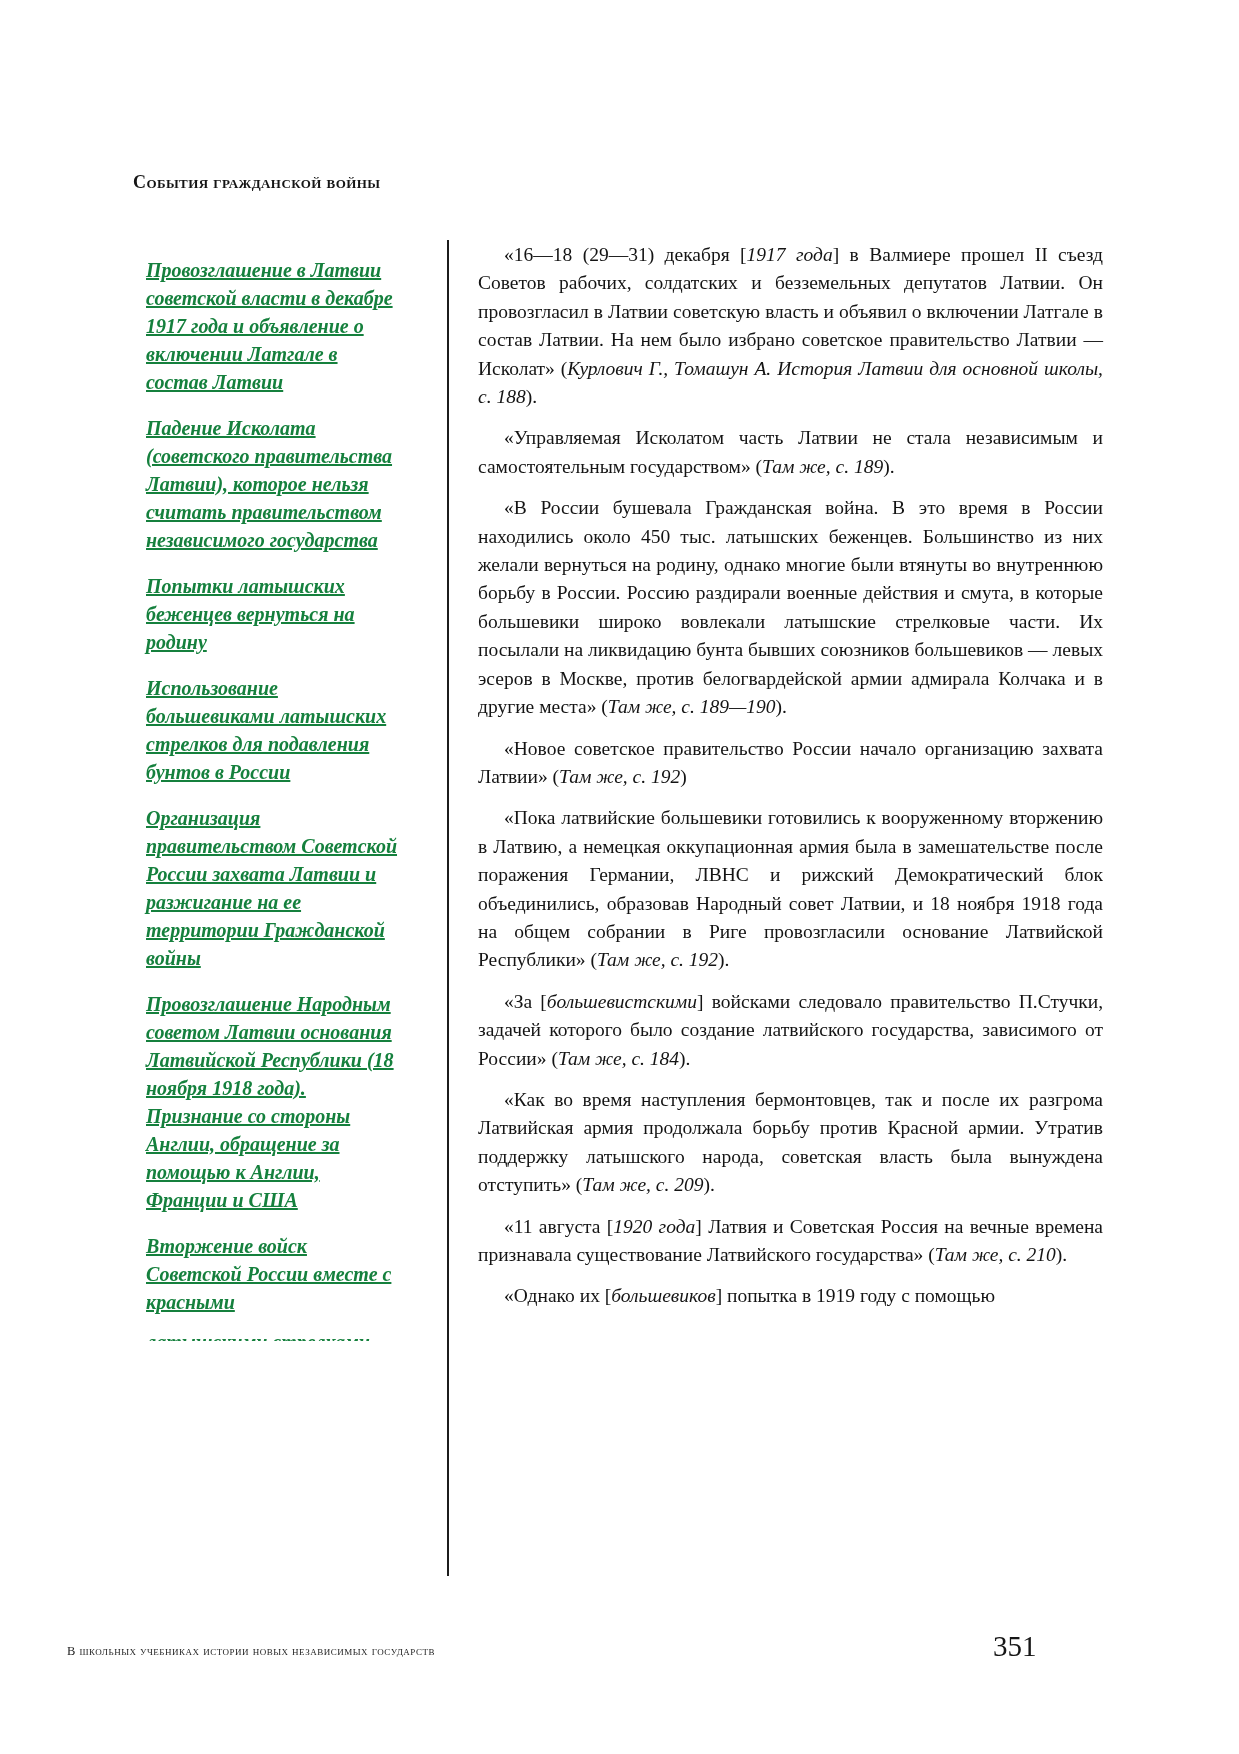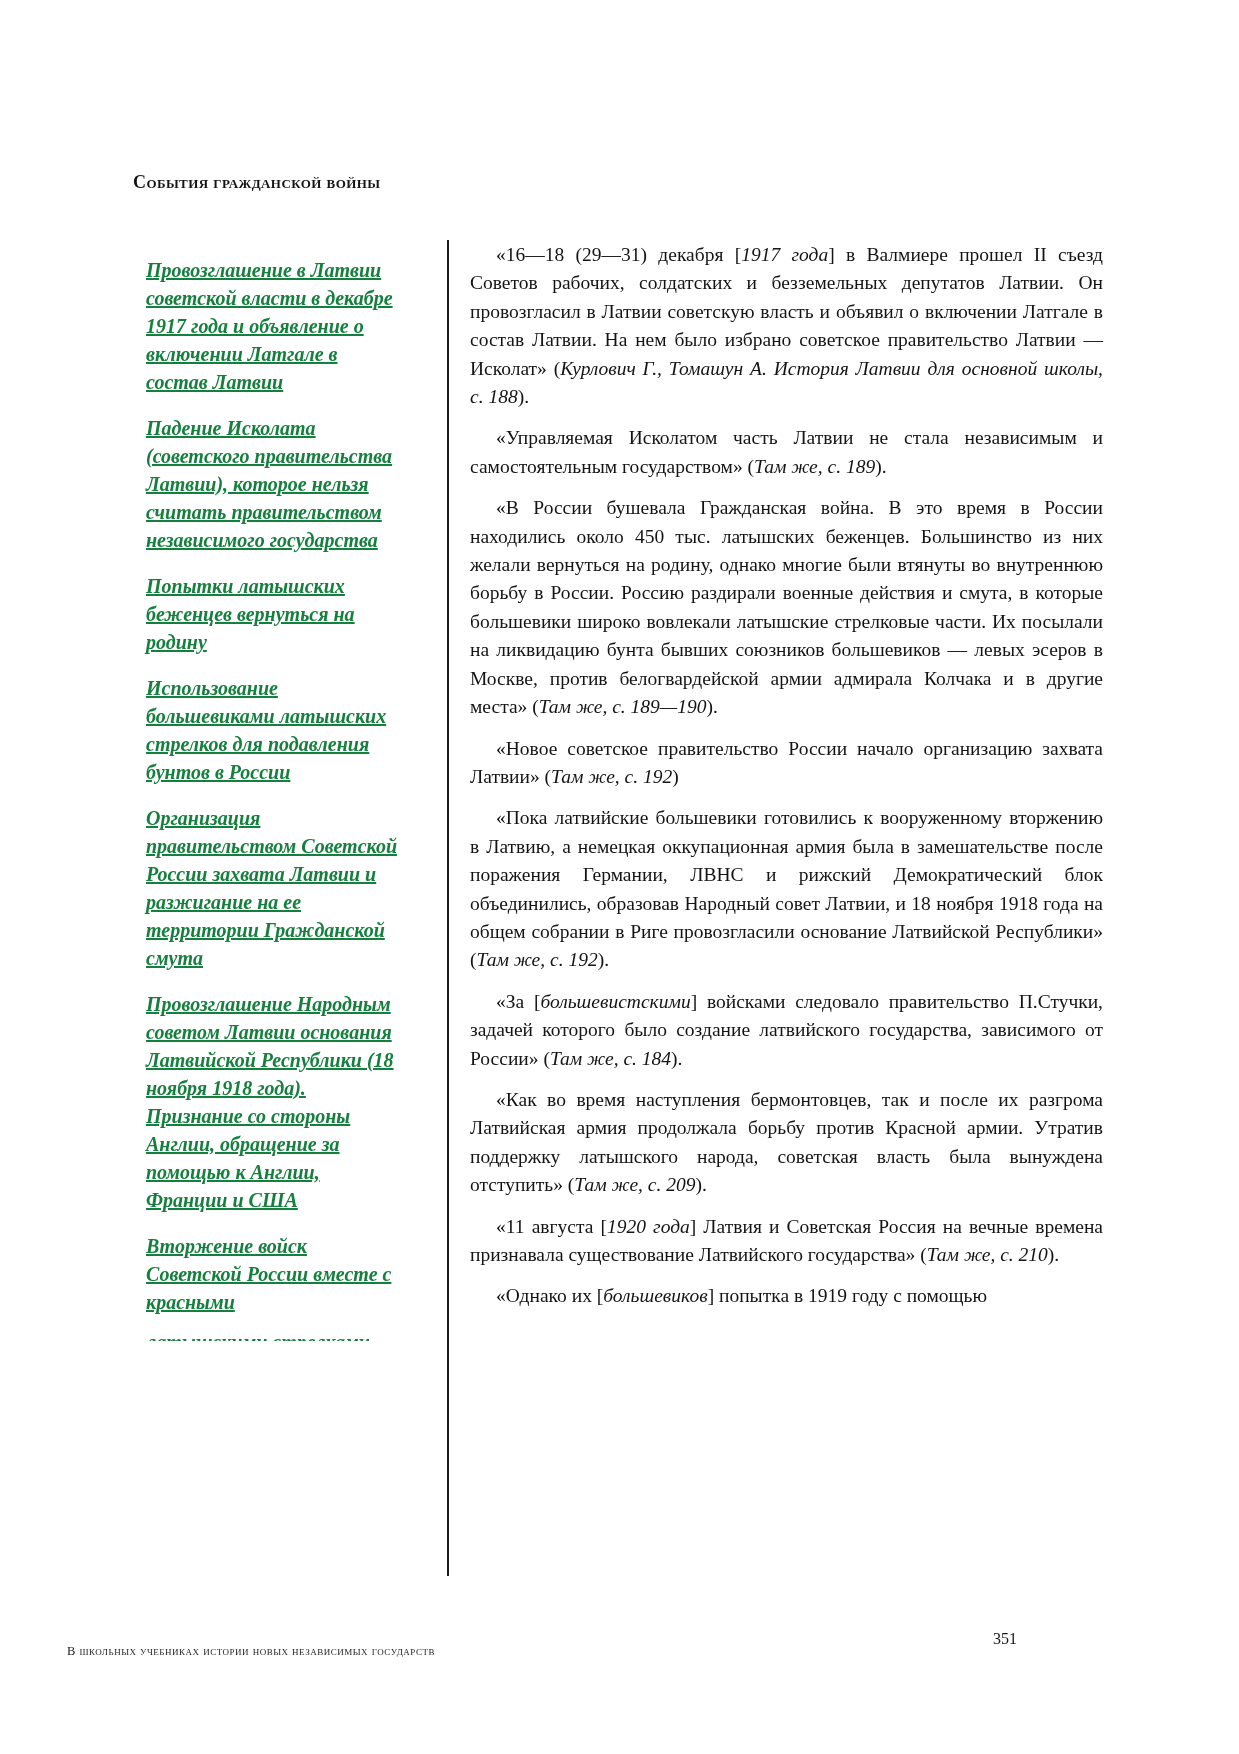--- a/index.html
+++ b/index.html
@@ -55,55 +55,55 @@
     position: absolute;
     left: 466px;
     top: 241px;
     width: 637px;
     font-size: 19.5px;
     line-height: 28.4px;
     text-align: justify;
     color: #141414;
   }
   .quote-para {
-    margin: 0 0 13px 4px;
+    margin: 0 0 13px 12px;
     text-indent: 26px;
   }
   .it { font-style: italic; }
   .footer-title {
     position: absolute;
     left: 67px;
     top: 1644px;
     font-size: 12.5px;
     font-variant: small-caps;
     letter-spacing: 0.5px;
     color: #222222;
     white-space: nowrap;
     text-align: center;
   }
   .page-number {
     position: absolute;
     left: 993px;
     top: 1630px;
-    font-size: 16px;
+    font-size: 29px;
     color: #161616;
   }
 </style>
 </head>
 <body>
 
 <div class="page">
   <div class="page-title">События гражданской войны</div>
 
   <div class="topics">
       <div class="topic">Провозглашение в Латвии советской власти в декабре 1917 года и объявление о включении Латгале в состав Латвии</div>
       <div class="topic">Падение Исколата (советского правительства Латвии), которое нельзя считать правительством независимого государства</div>
       <div class="topic">Попытки латышских беженцев вернуться на родину</div>
       <div class="topic">Использование большевиками латышских стрелков для подавления бунтов в России</div>
-      <div class="topic">Организация правительством Советской России захвата Латвии и разжигание на ее территории Гражданской смута</div>
+      <div class="topic">Организация правительством Советской России захвата Латвии и разжигание на ее территории Гражданской войны</div>
       <div class="topic">Провозглашение Народным советом Латвии основания Латвийской Республики (18 ноября 1918 года). Признание со стороны Англии, обращение за помощью к Англии, Франции и США</div>
       <div class="topic">Вторжение войск Советской России вместе с красными</div>
       <div class="topic clipped">латышскими стрелками</div>
     </div>
 
   <div class="divider"></div>
 
   <div class="quotes">
       <p class="quote-para"><span>«16—18 (29—31) декабря [</span><span class="it">1917 года</span><span>] в Валмиере прошел II съезд Советов рабочих, солдатских и безземельных депутатов Латвии. Он провозгласил в Латвии советскую власть и объявил о включении Латгале в состав Латвии. На нем было избрано советское правительство Латвии — Исколат» (</span><span class="it">Курлович Г., Томашун А. История Латвии для основной школы, с. 188</span><span>).</span></p>
       <p class="quote-para"><span>«Управляемая Исколатом часть Латвии не стала независимым и самостоятельным государством» (</span><span class="it">Там же, с. 189</span><span>).</span></p>

